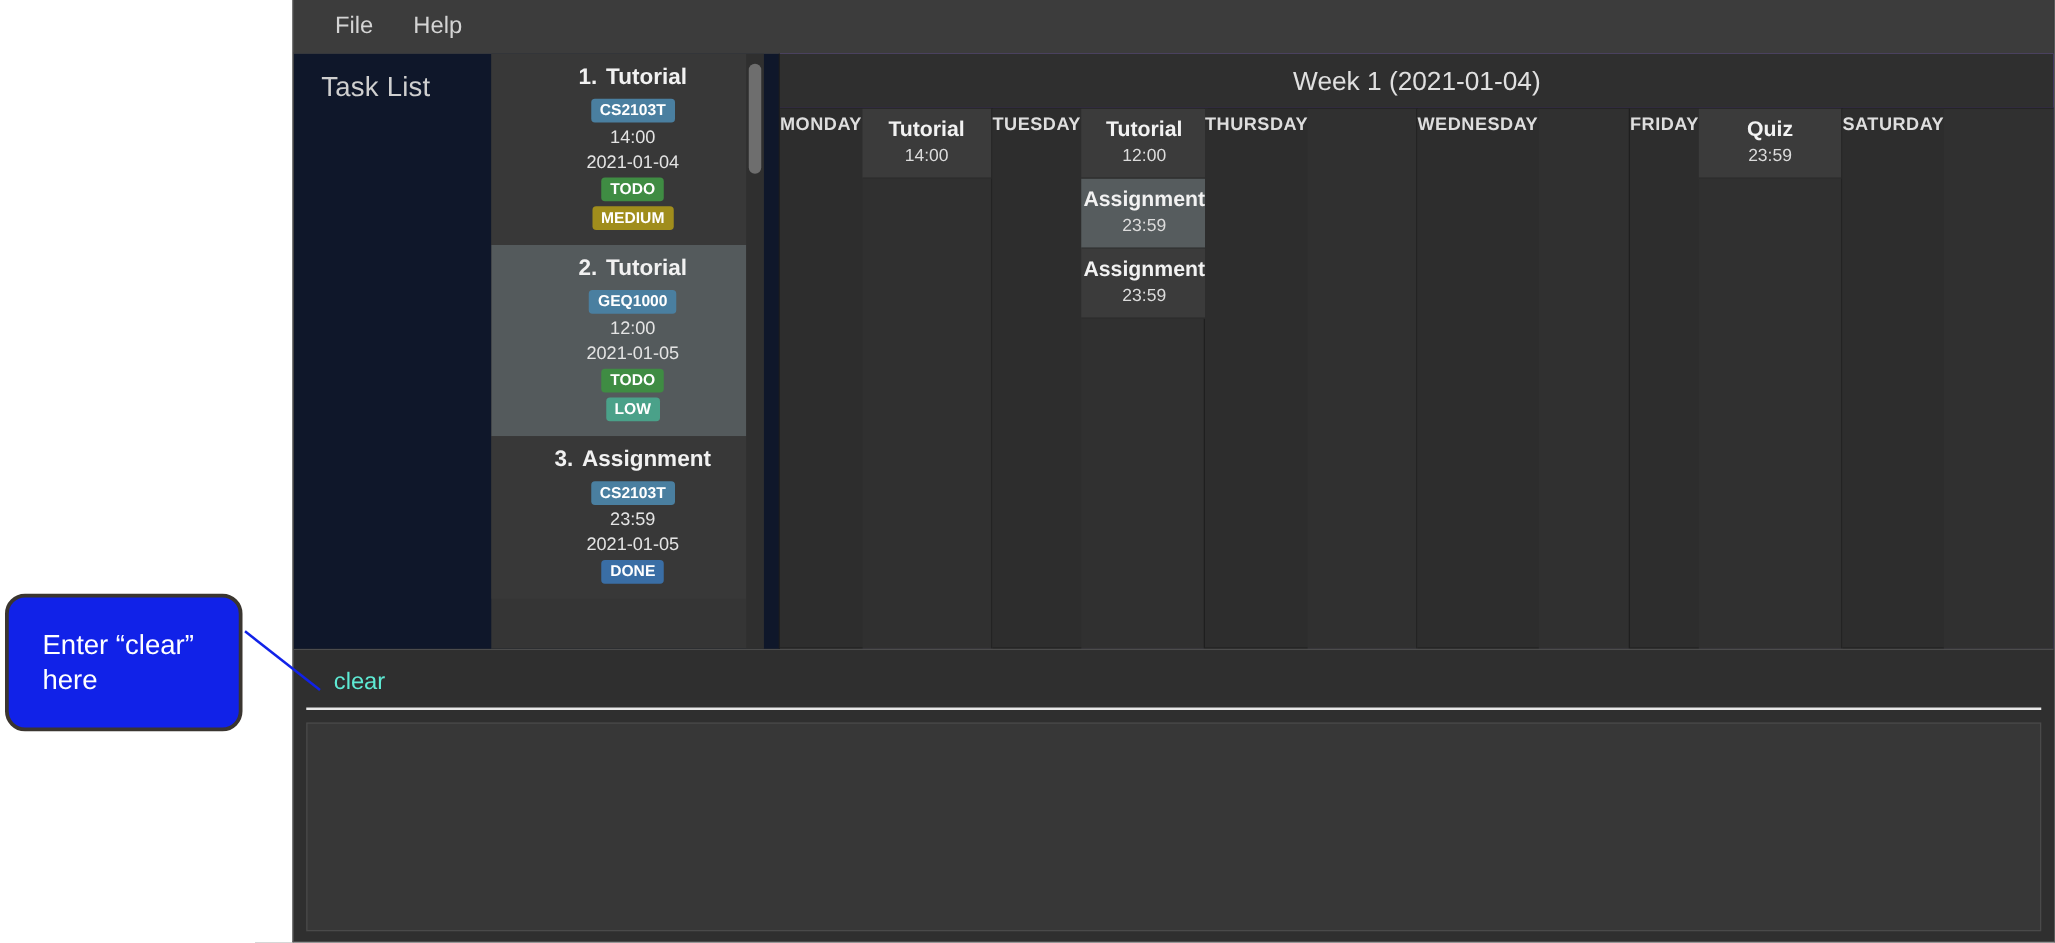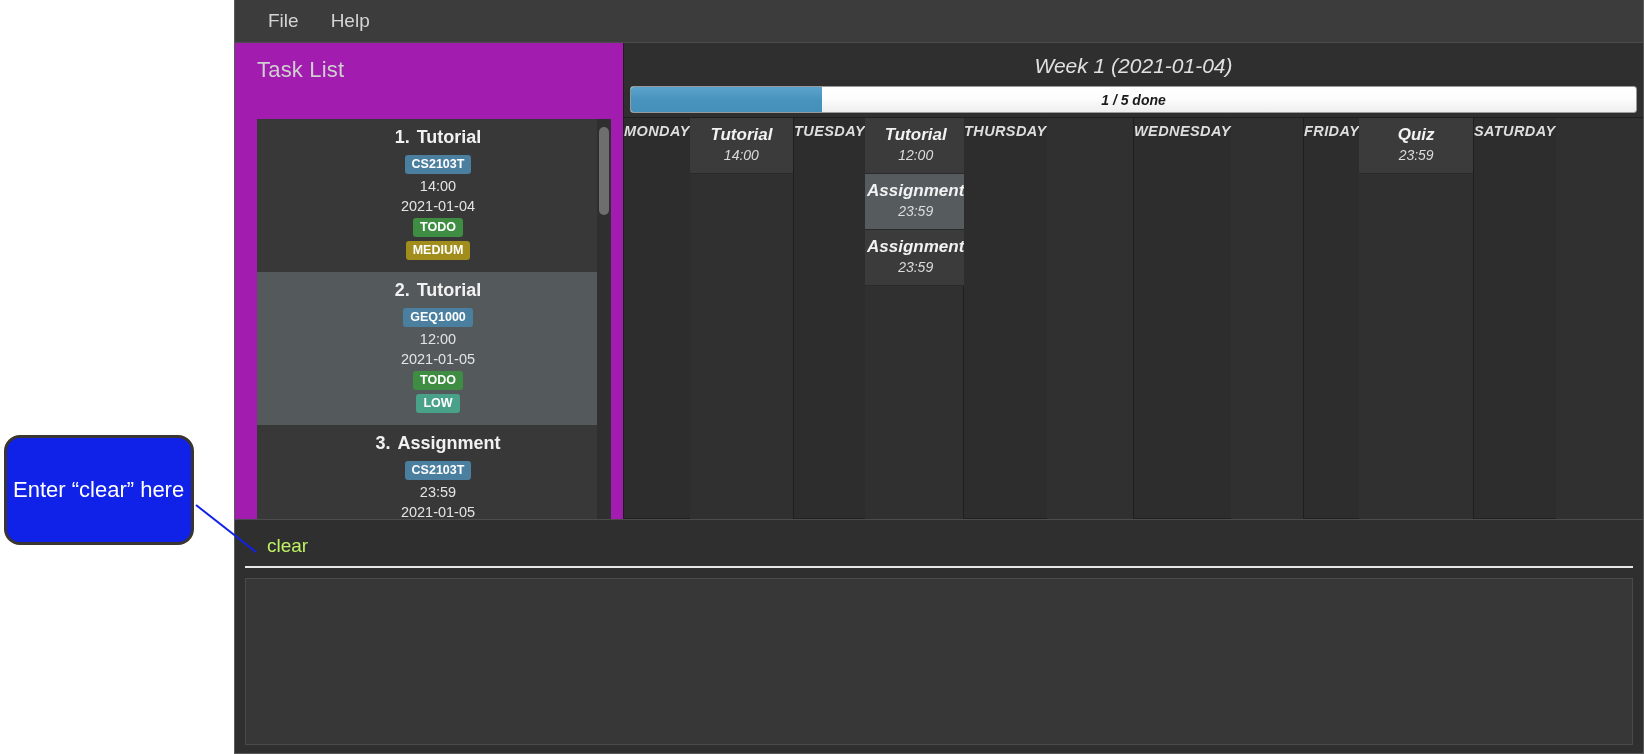--- a/index.html
+++ b/index.html
@@ -66,23 +66,22 @@
     height: 477px;
     min-height: 477px;
     background: #2b2b2b;
     border-top: 1px solid #4c4c4c;
   }
 
   
   #task-list-panel {
     width: 389px;
     min-width: 389px;
-    background: #a21caf;
-    display: flex;
-    flex-direction: column;
+    background: #0f172a;
+    display: flex;
     position: relative;
     border-right: 1px solid #1e1e1e;
     gap: 27px;
   }
   #task-list-title {
     color: #cfcfcf;
     font-size: 22px;
     padding: 14px 0 9px 22px;
     letter-spacing: 0.2px;
   }
@@ -151,21 +150,20 @@
     border-radius: 5px;
   }
 
   
   #calendar-panel {
     flex: 1;
     display: flex;
     flex-direction: column;
     background: #8b5cf6;
     min-width: 0;
-    font-style: italic;
   }
   #week-title {
     color: #e0e0e0;
     font-size: 21px;
     text-align: center;
     padding: 11px 0 8px 0;
     background: #2f2f2f;
   }
   #progress-row {
     padding: 0 6px 4px 6px;
@@ -252,21 +250,21 @@
   }
   #command-input-wrap {
     border-bottom: 2px solid #e8e8e8;
     padding: 3px 0 9px 22px;
   }
   #command-input {
     width: 100%;
     background: transparent;
     border: none;
     outline: none;
-    color: #bef264;
+    color: #5eead4;
     font-family: "Liberation Sans", sans-serif;
     font-size: 19px;
   }
   #command-input::placeholder { color: #8d8d8d; }
 
   
   #result-area {
     flex: 1;
     background: #2f2f2f;
     padding: 10px 10px 8px 10px;
@@ -303,29 +301,29 @@
   #annotation-layer {
     position: absolute;
     left: 0; top: 0;
     width: 1644px;
     height: 754px;
     pointer-events: none;
   }
   #callout-box {
     position: absolute;
     left: 4px;
-    top: 435px;
+    top: 475px;
     width: 190px;
     height: 110px;
     background: #1122e8;
     border: 3px solid #3a3530;
     border-radius: 16px;
     display: flex;
     align-items: center;
-    padding-left: 6px;
+    padding-left: 27px;
   }
   #callout-text {
     color: #ffffff;
     font-size: 22px;
     line-height: 28px;
   }
   #callout-leader { position: absolute; left: 0; top: 0; }
 </style>
 </head>
 <body>
@@ -387,26 +385,20 @@
             <div id="task-scrollbar-track">
               <div id="task-scrollbar-thumb"></div>
             </div>
           </div>
         </div>
 
         <div id="calendar-panel">
 
           <div id="week-title">Week 1 (2021-01-04)</div>
 
-          <div id="progress-row">
-            <div id="progress-bar">
-              <div id="progress-fill" style="width: 19%;"></div>
-              <div id="progress-label">1 / 5 done</div>
-            </div>
-          </div>
 
           <div id="day-grid">
 
             <div class="day-column">
               <div class="day-header">MONDAY</div>
               <div class="day-events">
                 <div class="event-card">
                   <div class="event-name">Tutorial</div>
                   <div class="event-time">14:00</div>
                 </div>

